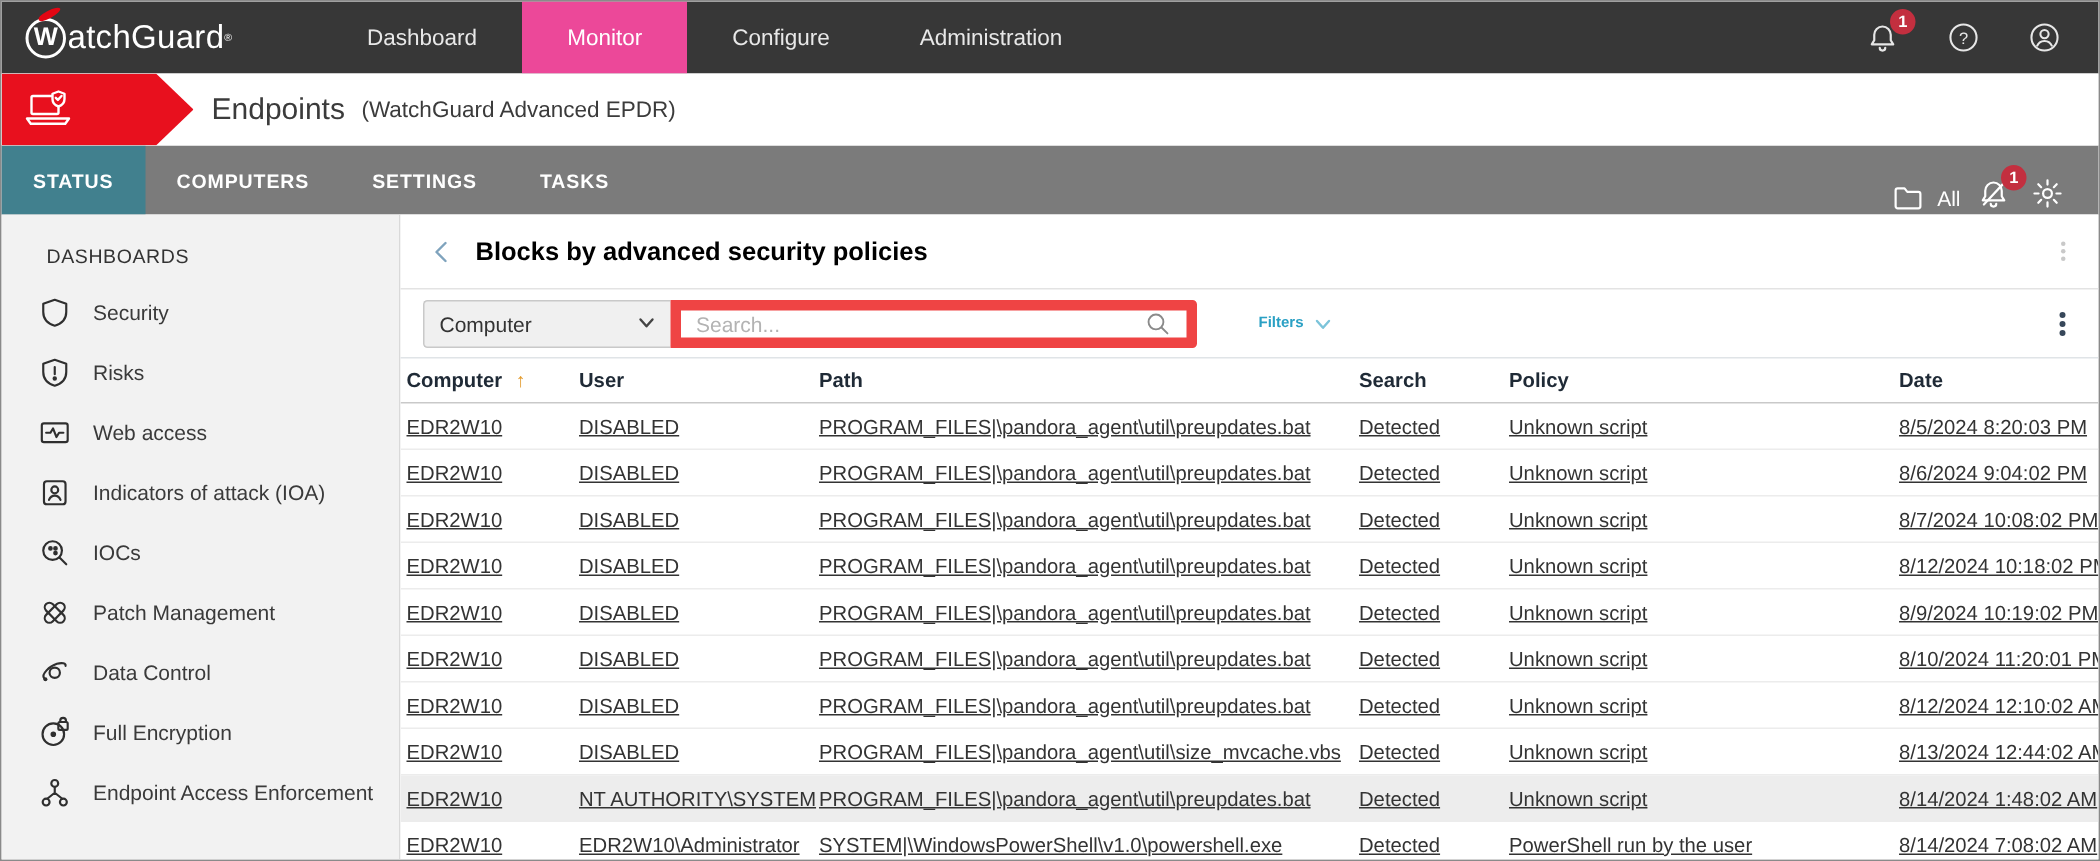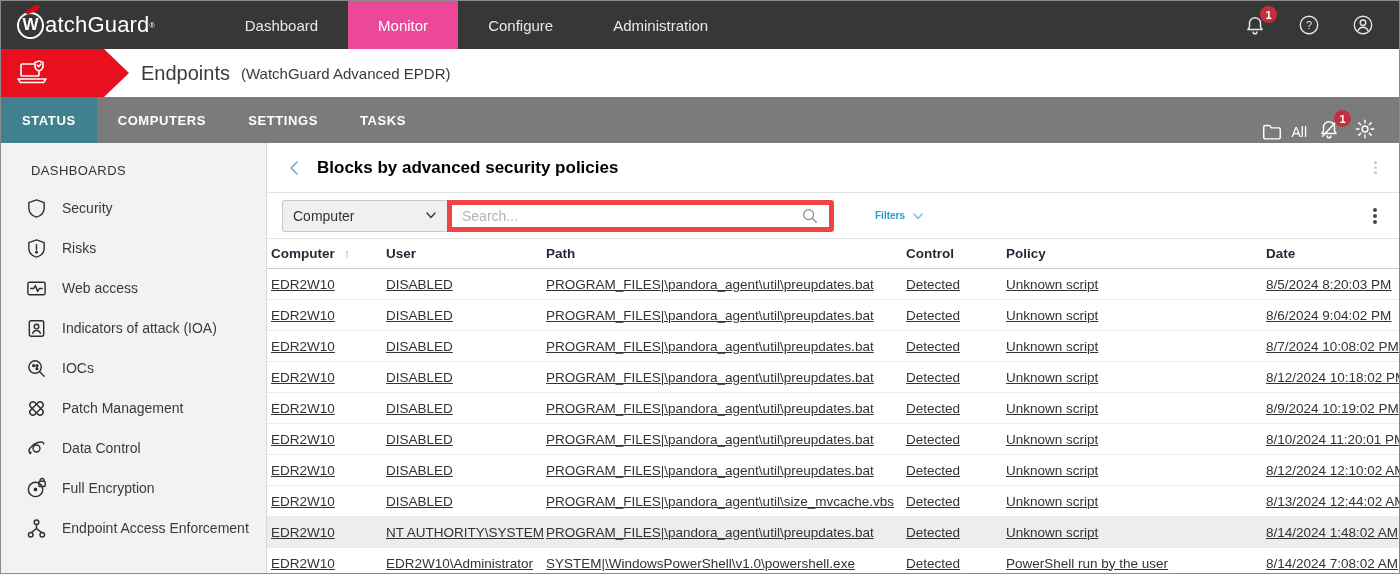--- a/index.html
+++ b/index.html
@@ -53,21 +53,21 @@
   .back-btn svg { width:16px; height:16px; }
   .page-title { margin-left:12px; font-size:17px; font-weight:bold; color:#000000; }
   .kebab { position:absolute; right:18px; display:flex; flex-direction:column; gap:2px; cursor:pointer; padding:4px; }
   .kebab i { width:3px; height:3px; border-radius:50%; background:#c9c9c9; display:block; }
   .kebab.dark i { background:#37475a; width:4px; height:4px; }
 
   .controls { height:46px; flex:0 0 46px; display:flex; align-items:center; border-bottom:1px solid #e0e4e7; position:relative; }
   .cat-select { margin-left:15px; width:165px; height:32px; background:#f0f0f0; border:1px solid #c9c9c9; border-right:none; border-radius:3px 0 0 3px; display:flex; align-items:center; padding:0 10px; font-size:14px; color:#333; cursor:pointer; }
   .cat-select .chev { margin-left:auto; color:#444; }
   .cat-select .chev svg { width:12px; height:12px; }
-  .search-box { width:387px; height:32px; border:5px solid #ef4444; border-radius:0 3px 3px 0; display:flex; align-items:center; background:#fff; }
+  .search-box { width:351px; height:32px; border:7px solid #ef4444; border-radius:0 3px 3px 0; display:flex; align-items:center; background:#fff; }
   .search-box input { flex:1; border:none; outline:none; font-size:14px; padding:0 10px; color:#333; font-family:inherit; background:transparent; }
   .search-box input::placeholder { color:#b3b3b3; }
   .search-box .search-ic { color:#8a8a8a; padding-right:10px; display:flex; cursor:pointer; }
   .search-box .search-ic svg { width:18px; height:18px; }
   .filters { margin-left:25px; display:flex; align-items:center; gap:7px; color:#2aa0c4; font-size:10px; font-weight:bold; cursor:pointer;padding-left:16px; }
   .filters svg { width:12px; height:12px; color:#7cc4da; }
 
   
   .table { flex:1; display:flex; flex-direction:column; overflow:hidden; font-size:13.5px; }
   .thead { display:grid; grid-template-columns:115px 160px 360px 100px 260px 1fr; height:30px; flex:0 0 30px; align-items:center; border-bottom:1px solid #c9c9c9; padding-left:4px; font-weight:bold; color:#1f2a36; }
@@ -315,21 +315,21 @@
               <span>Computer</span>
               <span class="sort-arrow">↑</span>
             </div>
           <div class="th">
               <span>User</span>
             </div>
           <div class="th">
               <span>Path</span>
             </div>
           <div class="th">
-              <span>Control</span>
+              <span>Search</span>
             </div>
           <div class="th">
               <span>Policy</span>
             </div>
           <div class="th">
               <span>Date</span>
             </div>
         </div>
         <div class="tbody" id="table-body">
             <div class="trow">

